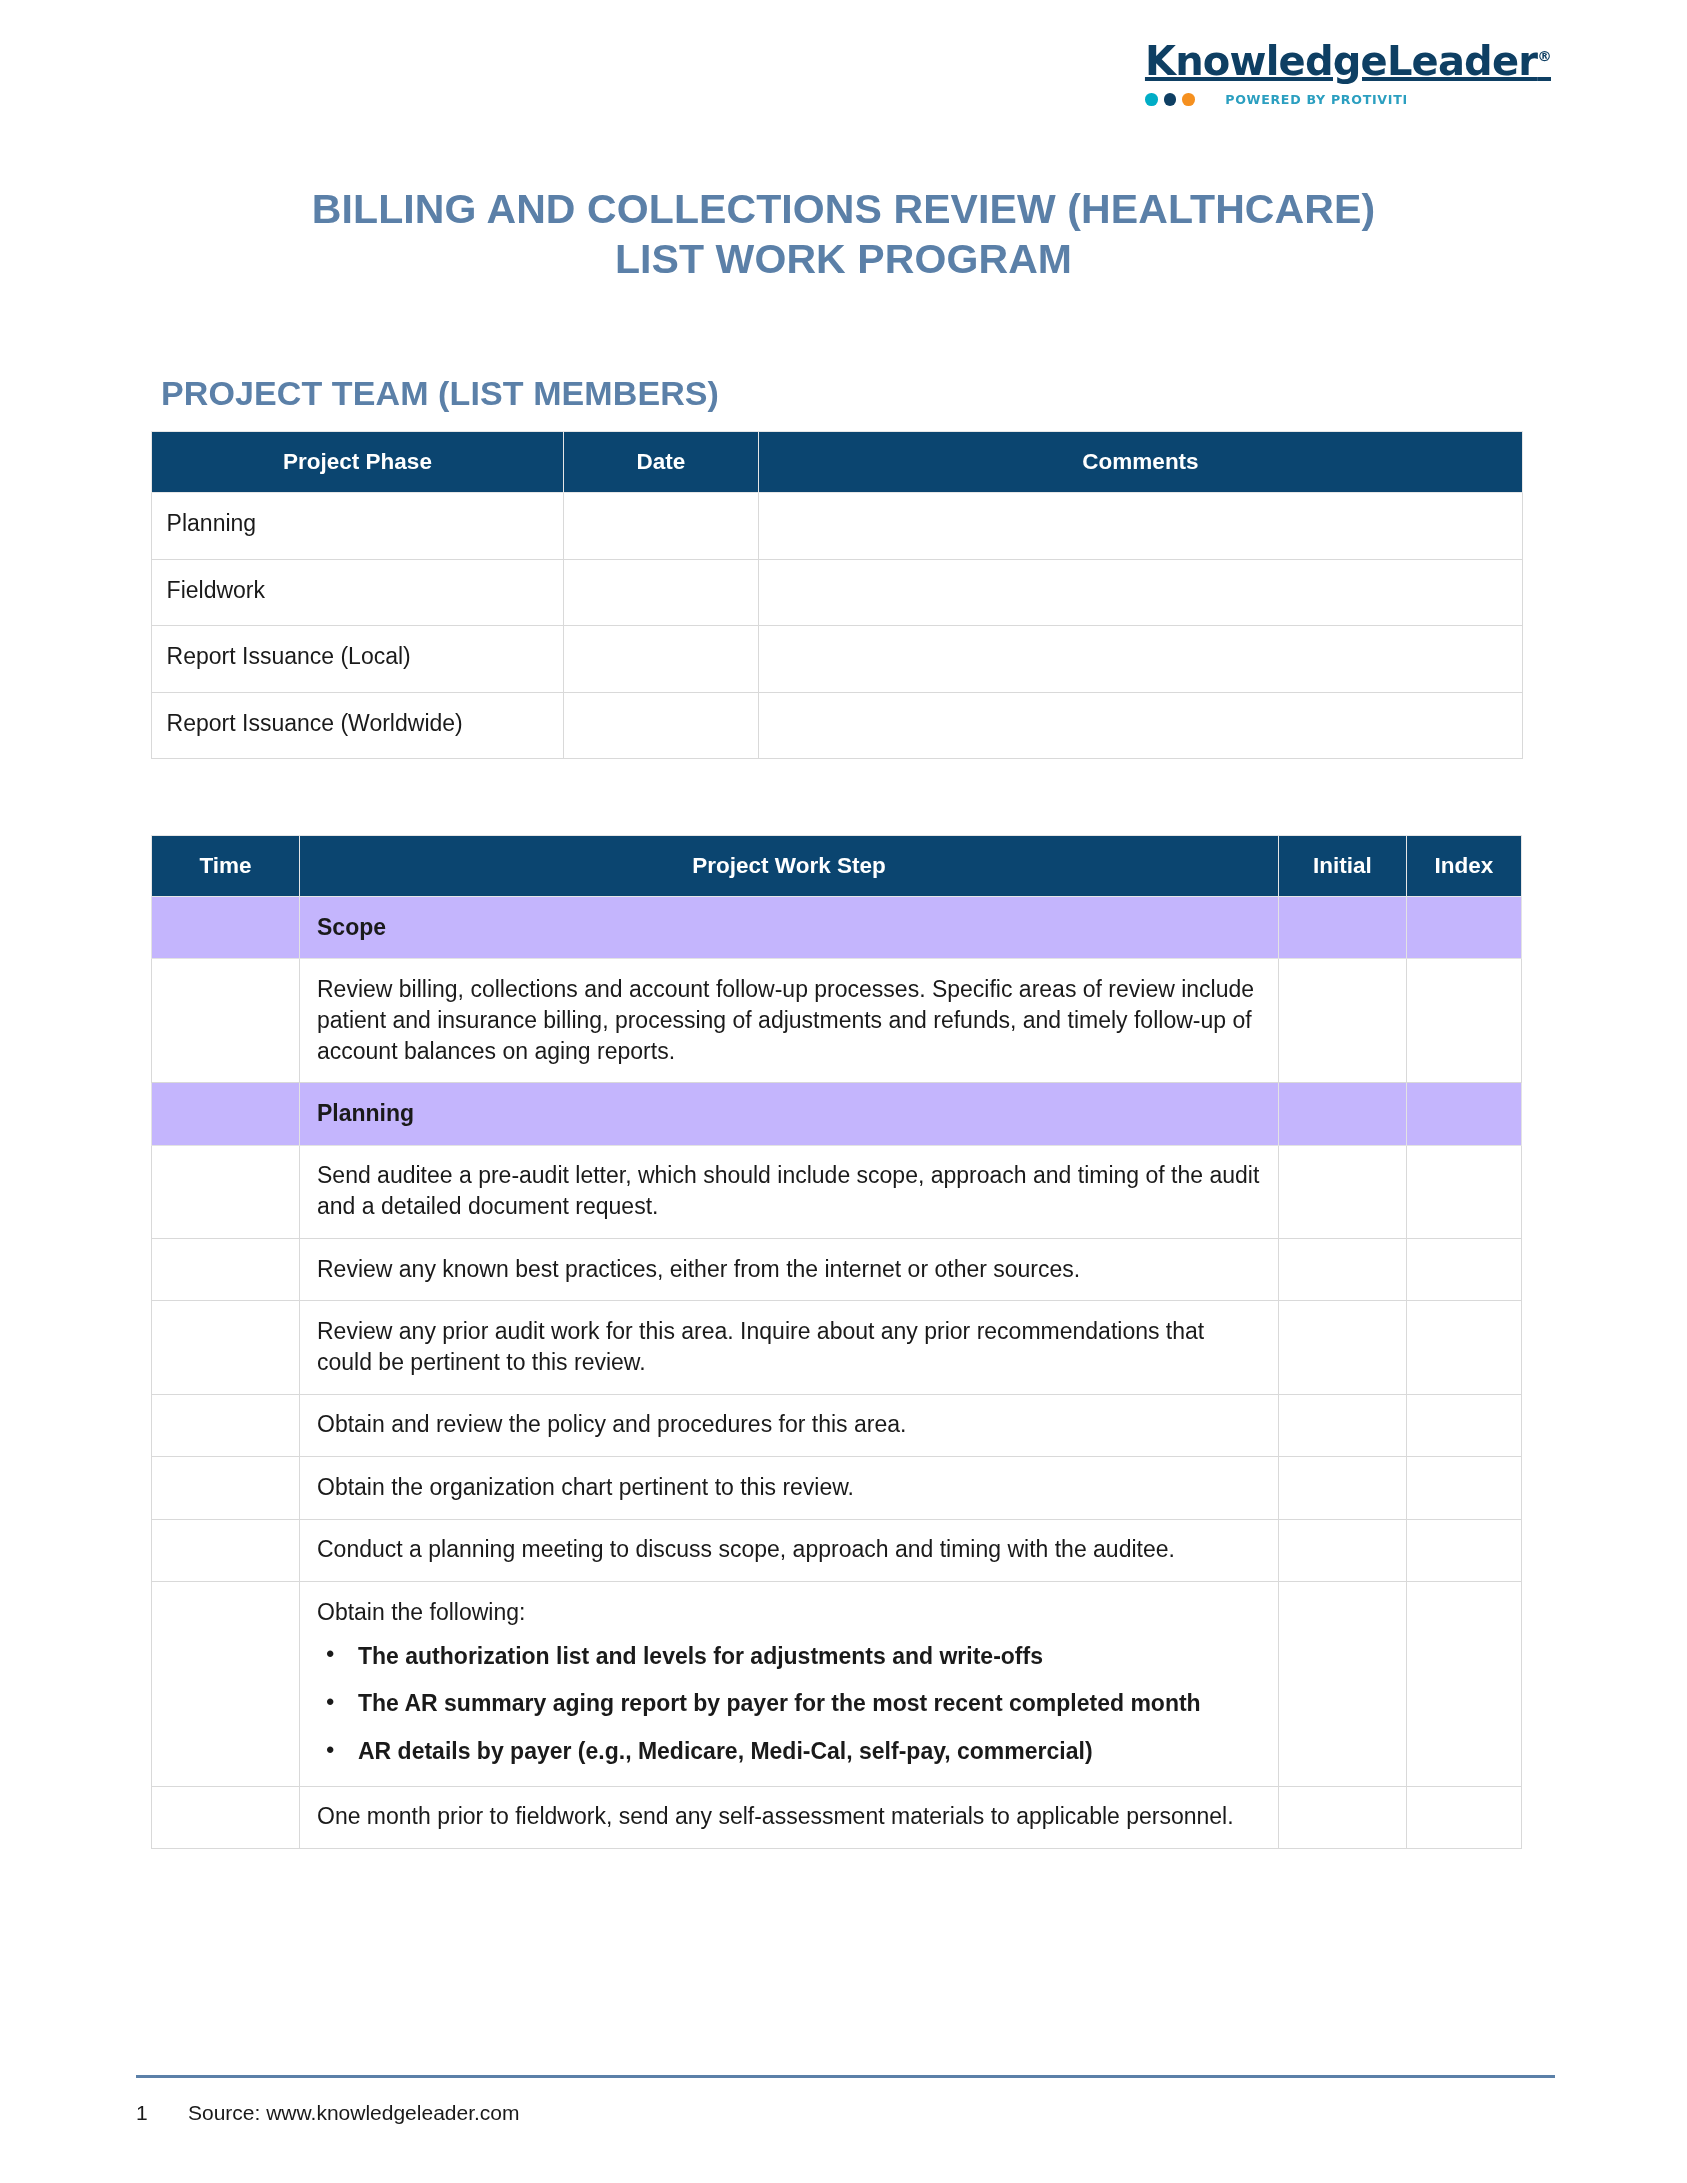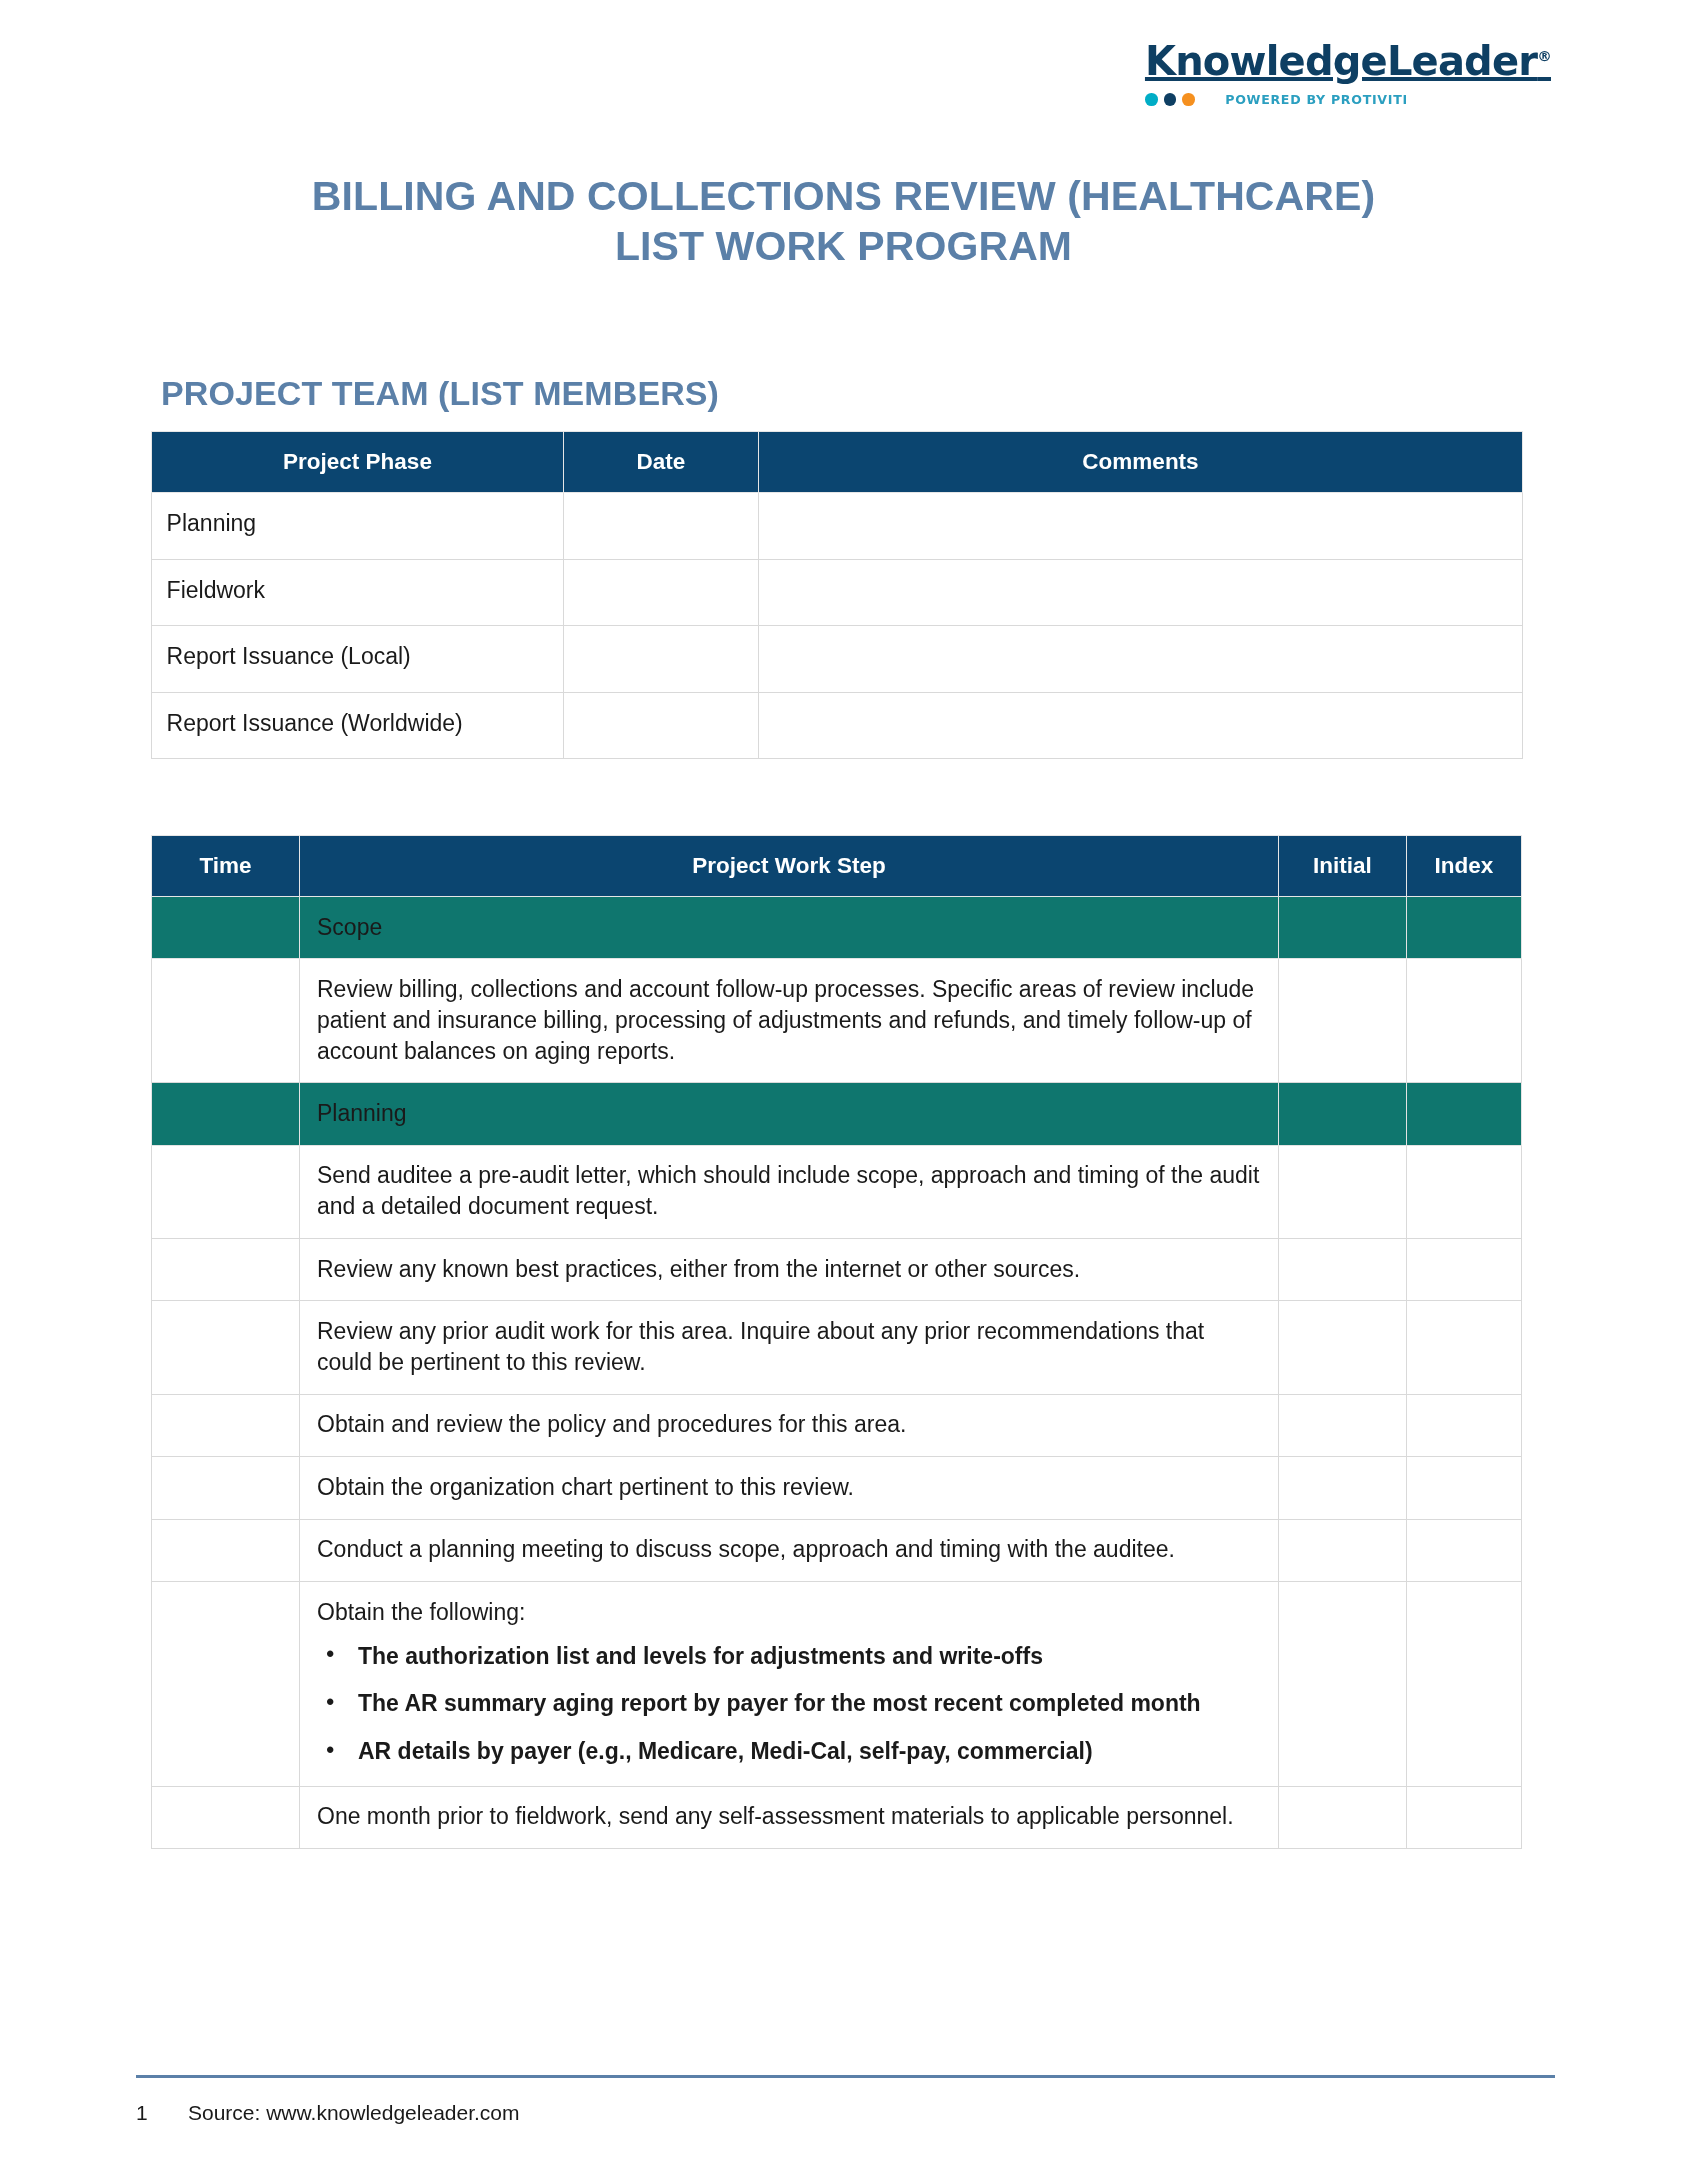--- a/index.html
+++ b/index.html
@@ -72,21 +72,21 @@
     font-weight: bold;
     font-size: 12.6px;
     letter-spacing: 0.7px;
     color: #2b9fc0;
     white-space: nowrap;
   }
 
   
   .doc-title {
     position: absolute;
-    top: 171px;
+    top: 184px;
     left: 162px;
     width: 1363px;
     text-align: center;
     font-size: 41px;
     font-weight: bold;
     color: #5b80a8;
     line-height: 1.23;
     letter-spacing: 0.1px;
   }
 
@@ -148,23 +148,23 @@
     line-height: 1.34;
     color: #1a1a1a;
     padding: 14.6px 17px 16px 17px;
   }
   #tbl-work-program td.time-cell,
   #tbl-work-program td.initial-cell,
   #tbl-work-program td.index-cell {
     padding: 0;
   }
   tr.section-row td {
-    background: #0f766e;
+    background: #c4b5fd;
     color: #ffffff;
-    font-weight: normal;
+    font-weight: bold;
     font-size: 23px;
     border-color: #e3e3e3;
     padding: 16px 17px 17px 17px;
     height: 29px;
   }
   tr.section-row td.time-cell,
   tr.section-row td.initial-cell,
   tr.section-row td.index-cell {
     padding: 0;
   }

